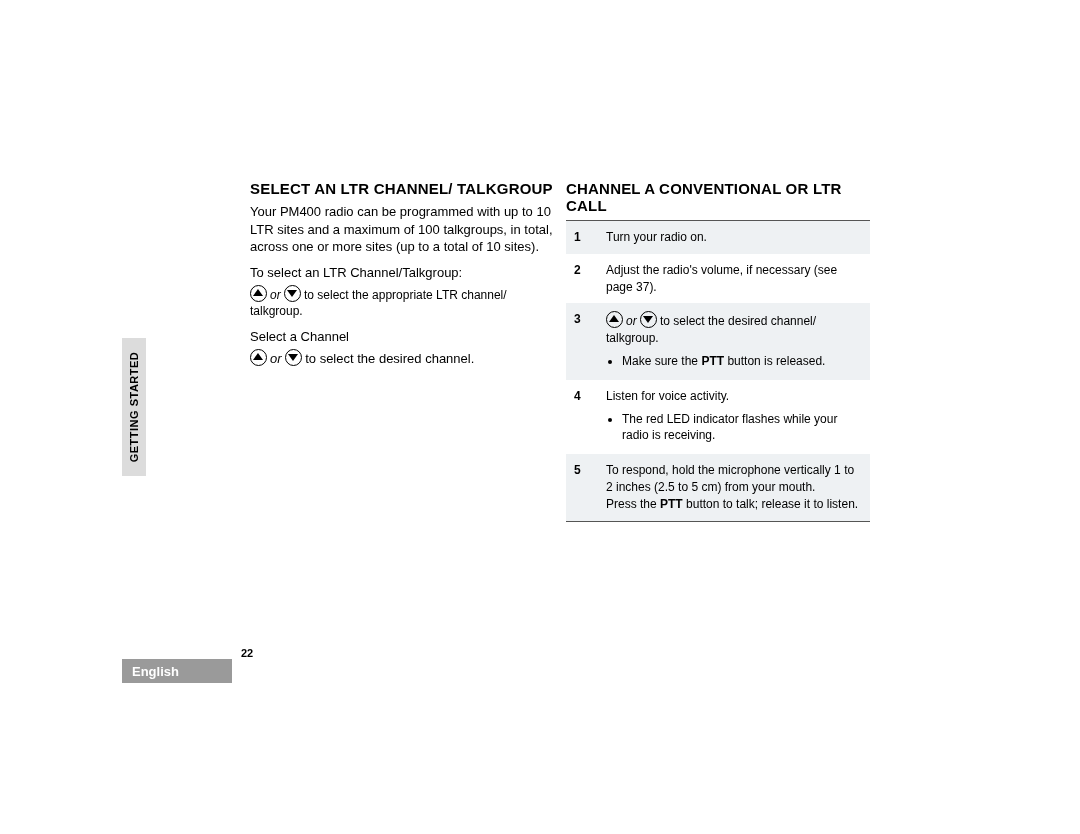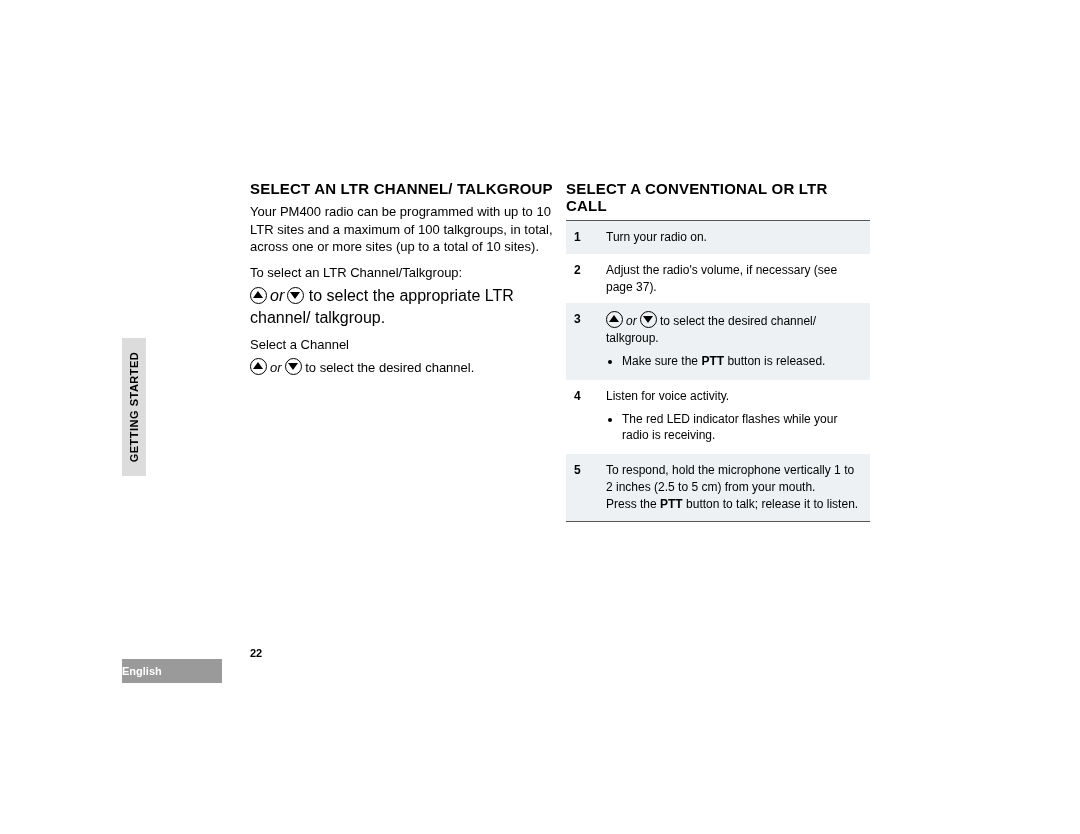--- a/index.html
+++ b/index.html
@@ -34,21 +34,21 @@
   }
   p {
     margin: 0 0 8px 0;
     line-height: 1.35;
   }
   .sub {
     font-weight: normal;
     margin: 6px 0 4px 0;
   }
   .small {
-    font-size: 16px;
+    font-size: 12px;
   }
   .arrow {
     display: inline-block;
     width: 15px;
     height: 15px;
     border: 1px solid #000;
     border-radius: 50%;
     vertical-align: -3px;
     position: relative;
   }
@@ -92,29 +92,29 @@
     text-transform: uppercase;
   }
   .lang-tab {
     position: absolute;
     left: 122px;
     top: 659px;
     width: 100px;
     height: 24px;
     background: #9a9a9a;
     color: #fff;
-    font-size: 11px;
+    font-size: 13px;
     font-weight: bold;
     display: flex;
     align-items: center;
-    padding-left: 0;
+    padding-left: 10px;
   }
   .page-num {
     position: absolute;
-    left: 250px;
+    left: 241px;
     top: 647px;
     font-size: 11px;
     font-weight: bold;
   }
   table.steps {
     width: 100%;
     border-collapse: collapse;
     font-size: 12px;
     border-top: 1px solid #555;
     border-bottom: 1px solid #555;
@@ -163,21 +163,21 @@
     </p>
 
     <p class="sub">Select a Channel</p>
     <p>
       <span class="arrow up"></span><span class="or">or</span><span class="arrow down"></span>
       <span>to select the desired channel.</span>
     </p>
   </div>
 
   <div class="col">
-    <h2>SELECT A CONVENTIONAL OR LTR CALL</h2>
+    <h2>CHANNEL A CONVENTIONAL OR LTR CALL</h2>
     <table class="steps">
       <tbody>
             <tr>
         <td class="num">1</td>
         <td>Turn your radio on.</td>
       </tr>
       <tr>
         <td class="num">2</td>
         <td>Adjust the radio's volume, if necessary (see page 37).</td>
       </tr>

